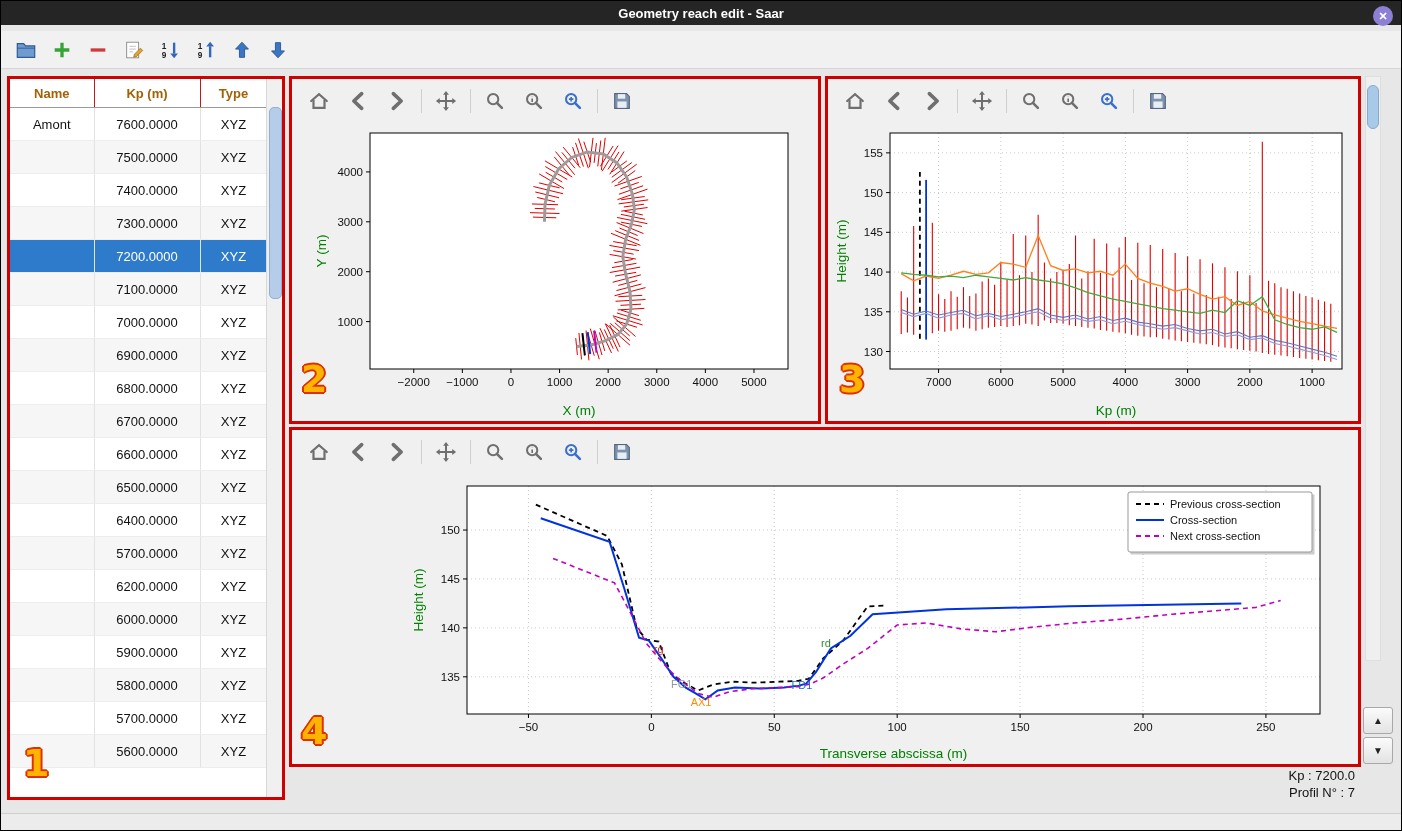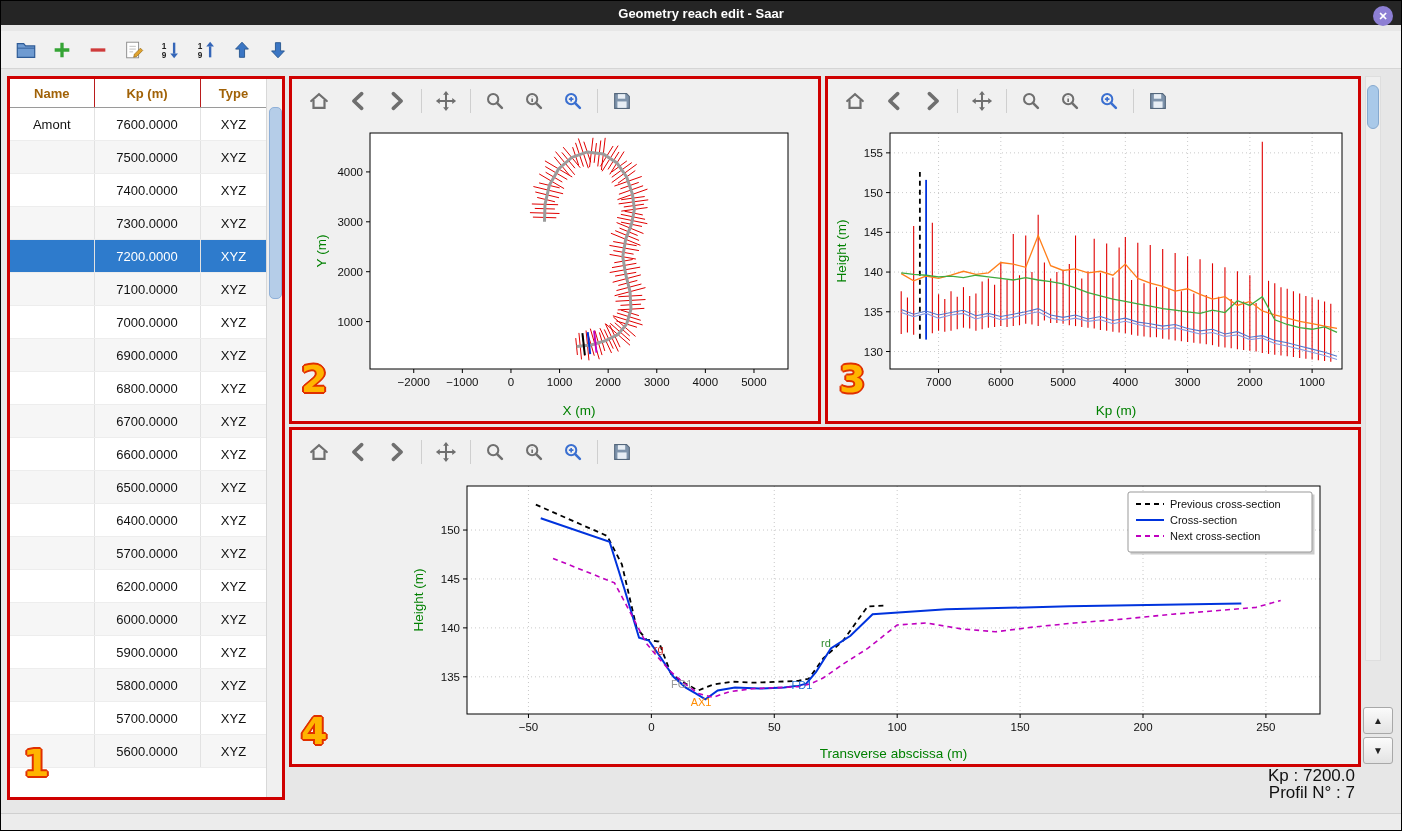--- a/index.html
+++ b/index.html
@@ -51,21 +51,21 @@
            border:1px solid #dedede;box-sizing:border-box;}
   .vscroll .thumb{position:absolute;left:1px;top:8px;width:12px;height:44px;background:#a9c9e9;
                   border:1px solid #86a9cf;border-radius:6px;box-sizing:border-box;}
   
   .spin-btn{position:absolute;width:30px;height:27px;background:linear-gradient(#fbfbfb,#e3e3e3);
             border:1px solid #a8a8a8;border-radius:3px;font-size:10px;color:#222;
             display:flex;align-items:center;justify-content:center;cursor:pointer;padding:0;}
   #spin-up{left:1362px;top:706px;}
   #spin-down{left:1362px;top:736px;}
   
-  .footer-info{position:absolute;right:46px;top:766px;text-align:right;font-size:17px;
+  .footer-info{position:absolute;right:46px;top:766px;text-align:right;font-size:13px;
                color:#111;line-height:17px;}
   
   .statusbar{position:absolute;left:0;bottom:0;width:100%;height:16px;background:#ececec;
              border-top:1px solid #cfcfcf;}
   
   .region-num{position:absolute;font-size:38px;font-weight:900;color:#ffb400;z-index:60;
               font-family:"DejaVu Sans","Liberation Sans",sans-serif;
               text-shadow:-2px 0 0 #e03000,2px 0 0 #e03000,0 -2px 0 #e03000,0 2px 0 #e03000,
                           -1px -1px 0 #e03000,1px 1px 0 #e03000,-1px 1px 0 #e03000,1px -1px 0 #e03000;}
   #num1{left:22px;top:740px;}

